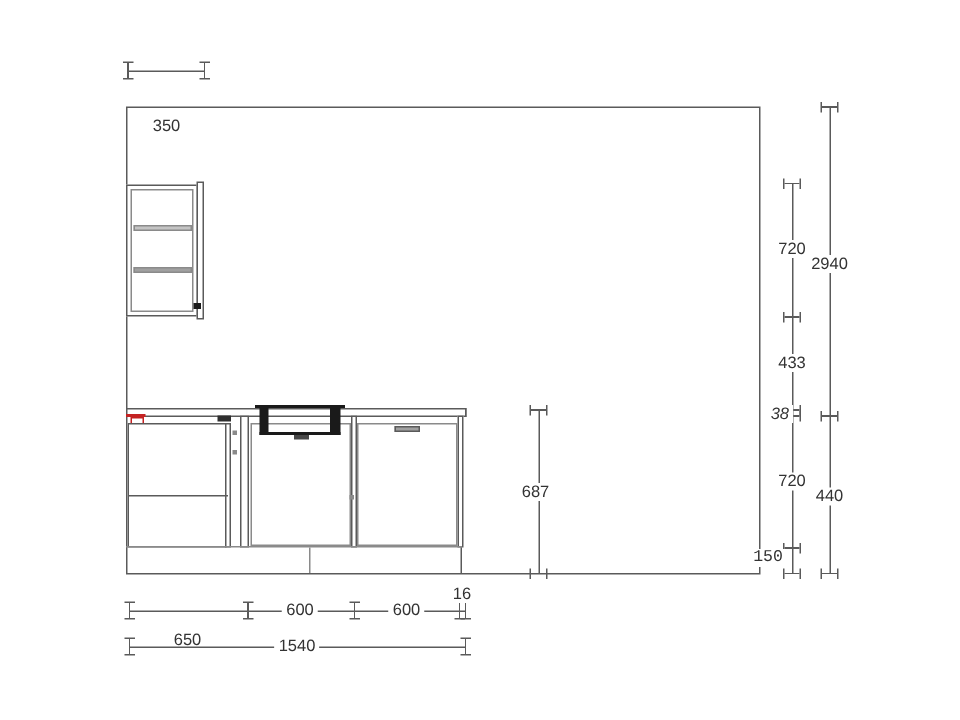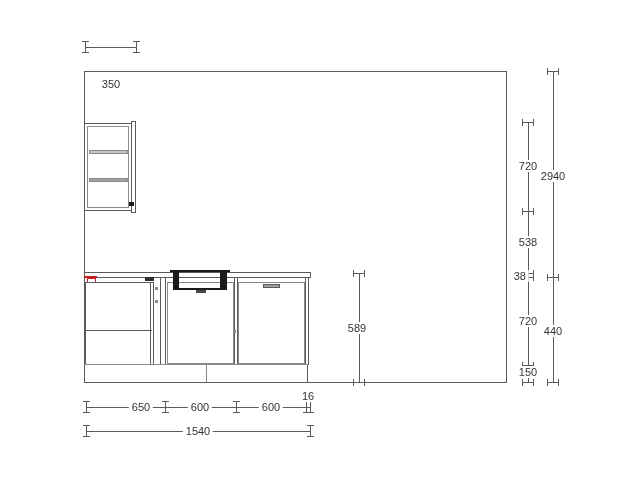--- a/index.html
+++ b/index.html
@@ -99,50 +99,50 @@
 
   <div>
     <div class="vline" style="left:528px;top:122px;height:260px;"></div>
     <div class="itick" style="left:522px;top:119px;"></div>
     <div class="itick" style="left:522px;top:208px;"></div>
     <div class="itick" style="left:522px;top:270px;"></div>
     <div class="itick" style="left:522px;top:274px;"></div>
     <div class="itick" style="left:522px;top:362px;"></div>
     <div class="itick" style="left:522px;top:379px;"></div>
     <span class="dim-label" style="left:528px;top:166px;">720</span>
-    <span class="dim-label" style="left:528px;top:242px;">538</span>
-    <span class="dim-label right-align" style="left:529px;top:276px;">38</span>
+    <span class="dim-label" style="left:528px;top:242px;">433</span>
+    <span class="dim-label right-align" style="left:529px;top:276px;font-style:italic;">38</span>
     <span class="dim-label" style="left:528px;top:321px;">720</span>
-    <span class="dim-label" style="left:528px;top:372px;">150</span>
+    <span class="dim-label" style="left:512px;top:372px;font-family:Liberation Mono, monospace;">150</span>
   </div>
 
   <div>
     <div class="vline" style="left:553px;top:71px;height:311px;"></div>
     <div class="itick" style="left:547px;top:68px;"></div>
     <div class="itick" style="left:547px;top:274px;"></div>
     <div class="itick" style="left:547px;top:379px;"></div>
     <span class="dim-label" style="left:553px;top:176px;">2940</span>
     <span class="dim-label" style="left:553px;top:331px;">440</span>
   </div>
 
   <div>
     <div class="vline" style="left:359px;top:273px;height:109px;"></div>
     <div class="itick" style="left:353px;top:270px;"></div>
     <div class="itick" style="left:353px;top:379px;"></div>
-    <span class="dim-label" style="left:357px;top:328px;">589</span>
+    <span class="dim-label" style="left:357px;top:328px;">687</span>
   </div>
 
   <div>
     <div class="hline" style="left:86px;top:407px;width:224px;"></div>
     <div class="vtick" style="left:83px;top:401px;"></div>
     <div class="vtick" style="left:162px;top:401px;"></div>
     <div class="vtick" style="left:233px;top:401px;"></div>
     <div class="vtick" style="left:303px;top:401px;"></div>
     <div class="vtick" style="left:307px;top:401px;"></div>
-    <span class="dim-label" style="left:125px;top:407px;margin-left:16px;">650</span>
+    <span class="dim-label" style="left:125px;top:427px;">650</span>
     <span class="dim-label" style="left:200px;top:407px;">600</span>
     <span class="dim-label" style="left:271px;top:407px;">600</span>
     <span class="dim-label" style="left:308px;top:396px;">16</span>
   </div>
 
   <div>
     <div class="hline" style="left:86px;top:431px;width:224px;"></div>
     <div class="vtick" style="left:83px;top:425px;"></div>
     <div class="vtick" style="left:307px;top:425px;"></div>
     <span class="dim-label" style="left:198px;top:431px;">1540</span>

